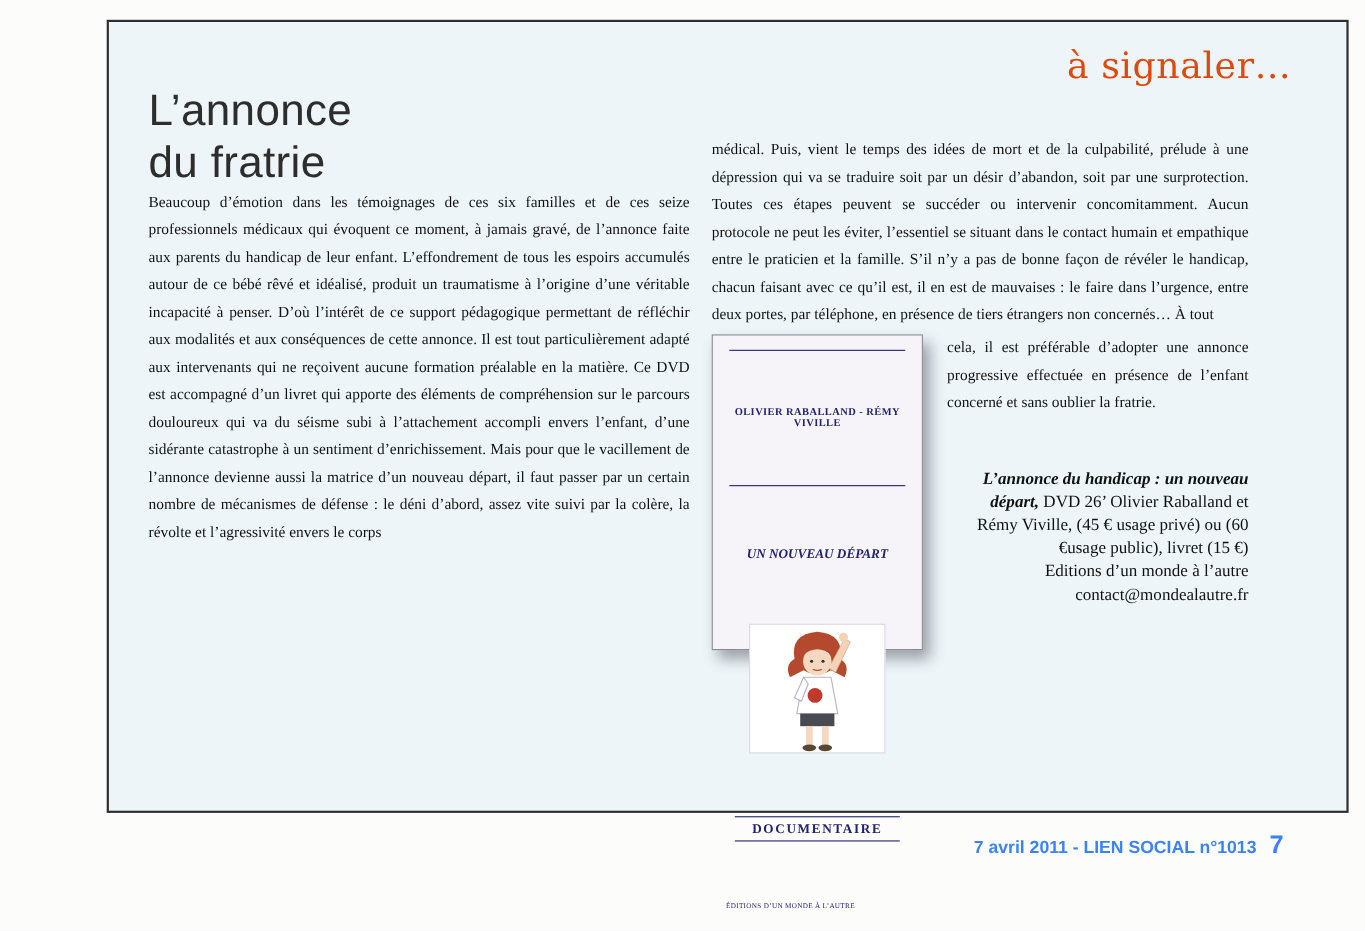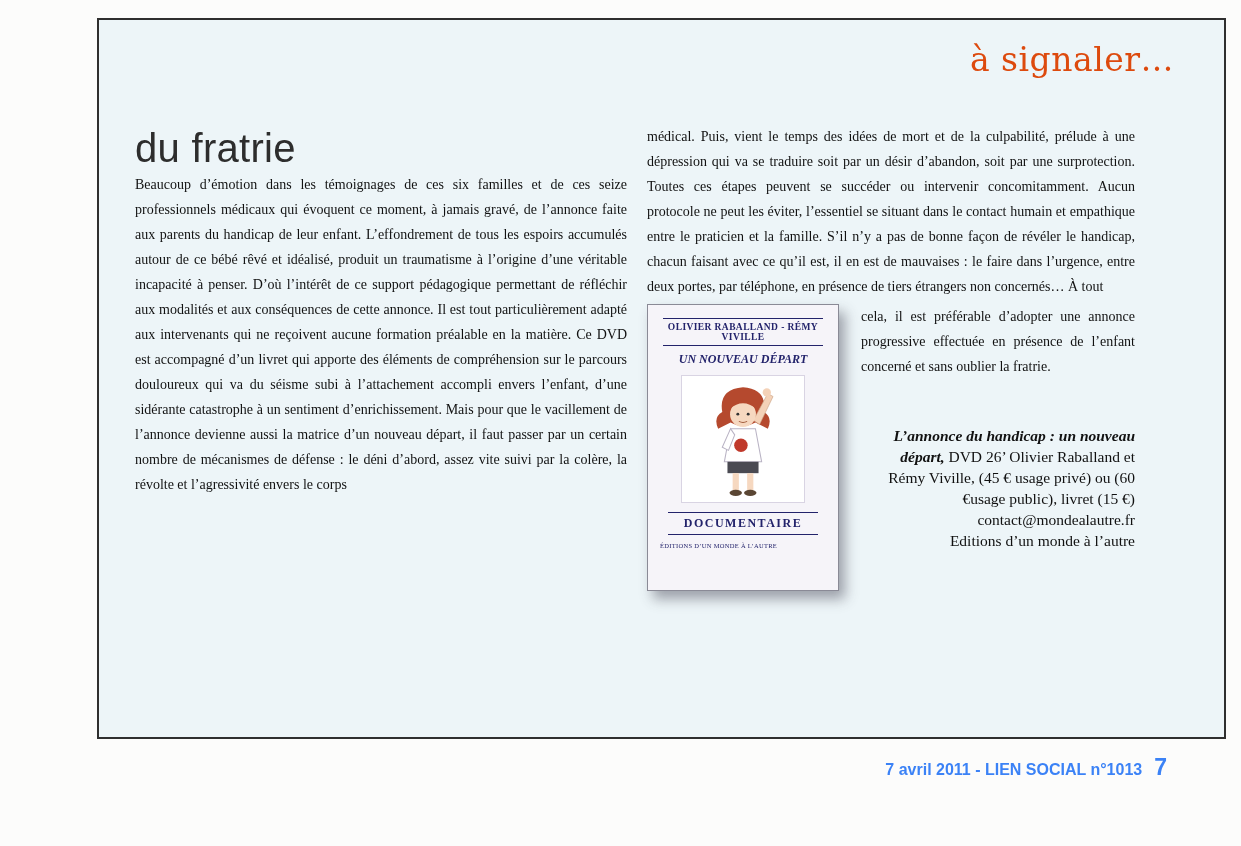--- a/index.html
+++ b/index.html
@@ -64,20 +64,21 @@
     background: #f6f4f9;
     border: 1px solid #8a8a96;
     box-shadow: 6px 8px 12px rgba(60,60,75,0.45);
     padding: 10px 8px 8px 8px;
     display: flex;
     flex-direction: column;
     align-items: center;
     font-family: "Liberation Serif", serif;
     color: #23236b;
     text-align: center;
+    gap: 48px;
   }
   .cover-rule { width: 92%; border-top: 1px solid #23236b; margin: 3px 0; }
   .cover-authors { font-size: 9.5px; font-weight: bold; letter-spacing: 0.4px; text-transform: uppercase; }
   .cover-title { font-size: 14.5px; font-weight: bold; margin-top: 5px; letter-spacing: 0.2px; }
   .cover-subtitle { font-size: 12px; font-weight: bold; font-style: italic; margin-top: 3px; }
   .cover-art {
     width: 122px; height: 126px;
     margin-top: 8px;
     background: #ffffff;
     border: 1px solid #d9d4e3;
@@ -134,21 +135,21 @@
 <body>
 
 <div class="scan-page">
 
   <div class="content-box">
 
     <div class="signal-header">à signaler…</div>
 
     <div class="col-left">
       <div class="article-title">
-        <br>
+        <span>L’annonce</span><br>
         <span>du fratrie</span>
       </div>
       <div class="body-text">Beaucoup d’émotion dans les témoignages de ces six familles et de ces seize professionnels médicaux qui évoquent ce moment, à jamais gravé, de l’annonce faite aux parents du handicap de leur enfant. L’effondrement de tous les espoirs accumulés autour de ce bébé rêvé et idéalisé, produit un traumatisme à l’origine d’une véritable incapacité à penser. D’où l’intérêt de ce support pédagogique permettant de réfléchir aux modalités et aux conséquences de cette annonce. Il est tout particulièrement adapté aux intervenants qui ne reçoivent aucune formation préalable en la matière. Ce DVD est accompagné d’un livret qui apporte des éléments de compréhension sur le parcours douloureux qui va du séisme subi à l’attachement accompli envers l’enfant, d’une sidérante catastrophe à un sentiment d’enrichissement. Mais pour que le vacillement de l’annonce devienne aussi la matrice d’un nouveau départ, il faut passer par un certain nombre de mécanismes de défense : le déni d’abord, assez vite suivi par la colère, la révolte et l’agressivité envers le corps</div>
     </div>
 
     <div class="col-right">
       <div class="body-text">médical. Puis, vient le temps des idées de mort et de la culpabilité, prélude à une dépression qui va se traduire soit par un désir d’abandon, soit par une surprotection. Toutes ces étapes peuvent se succéder ou intervenir concomitamment. Aucun protocole ne peut les éviter, l’essentiel se situant dans le contact humain et empathique entre le praticien et la famille. S’il n’y a pas de bonne façon de révéler le handicap, chacun faisant avec ce qu’il est, il en est de mauvaises : le faire dans l’urgence, entre deux portes, par téléphone, en présence de tiers étrangers non concernés… À tout</div>
 
       <div class="media-row">
 
@@ -179,22 +180,22 @@
           </div>
           <div class="cover-genre">DOCUMENTAIRE</div>
           <div class="cover-publisher">Éditions d’un monde à l’autre</div>
         </div>
 
         <div class="media-right">
           <div class="body-text">cela, il est préférable d’adopter une annonce progressive effectuée en présence de l’enfant concerné et sans oublier la fratrie.</div>
 
           <div class="caption">
             <span class="caption-title">L’annonce du handicap : un nouveau départ,</span><span> DVD 26’ Olivier Raballand et Rémy Viville, (45 € usage privé) ou (60 €usage public), livret (15 €)</span>
+            <span class="caption-line">Editions d’un monde à l’autre</span>
             <span class="caption-line">contact@mondealautre.fr</span>
-            <span class="caption-line">Editions d’un monde à l’autre</span>
           </div>
         </div>
 
       </div>
     </div>
 
   </div>
 
   <div class="page-footer">
     <span class="footer-issue">7 avril 2011 - LIEN SOCIAL n°1013</span>

